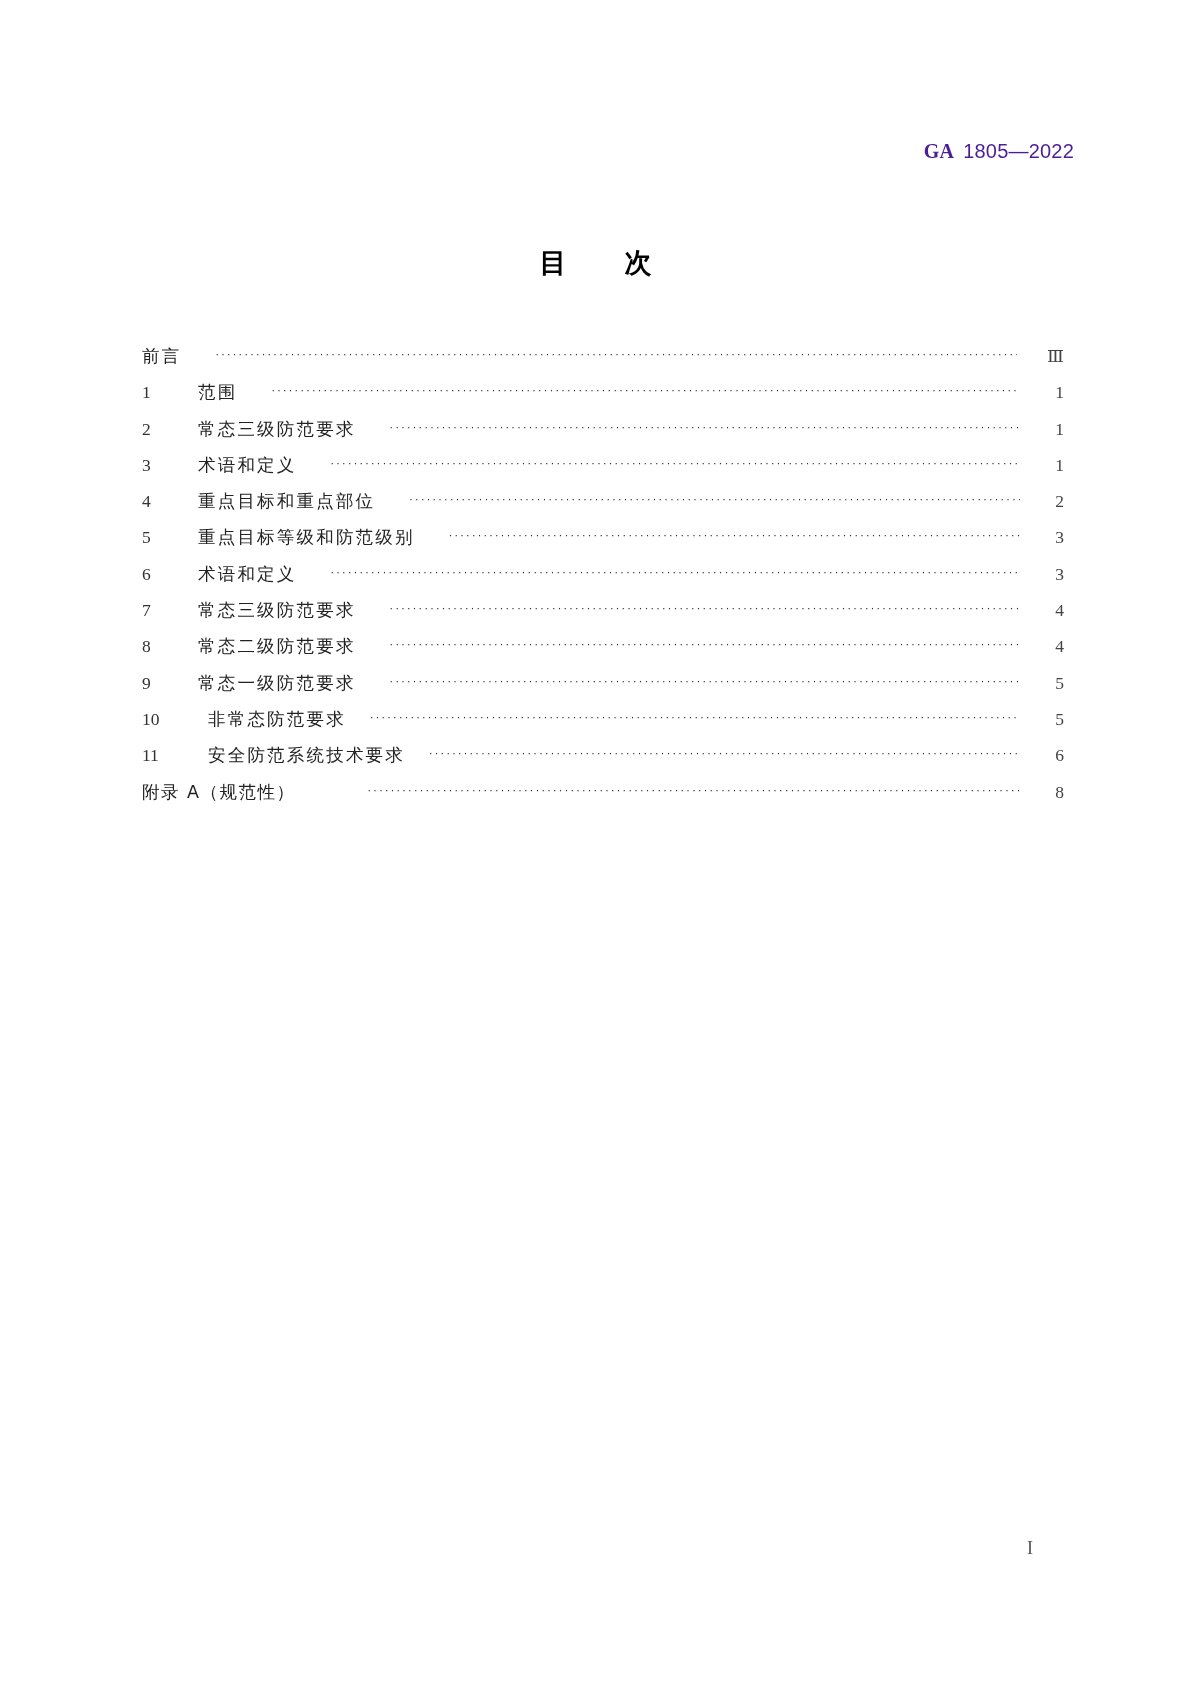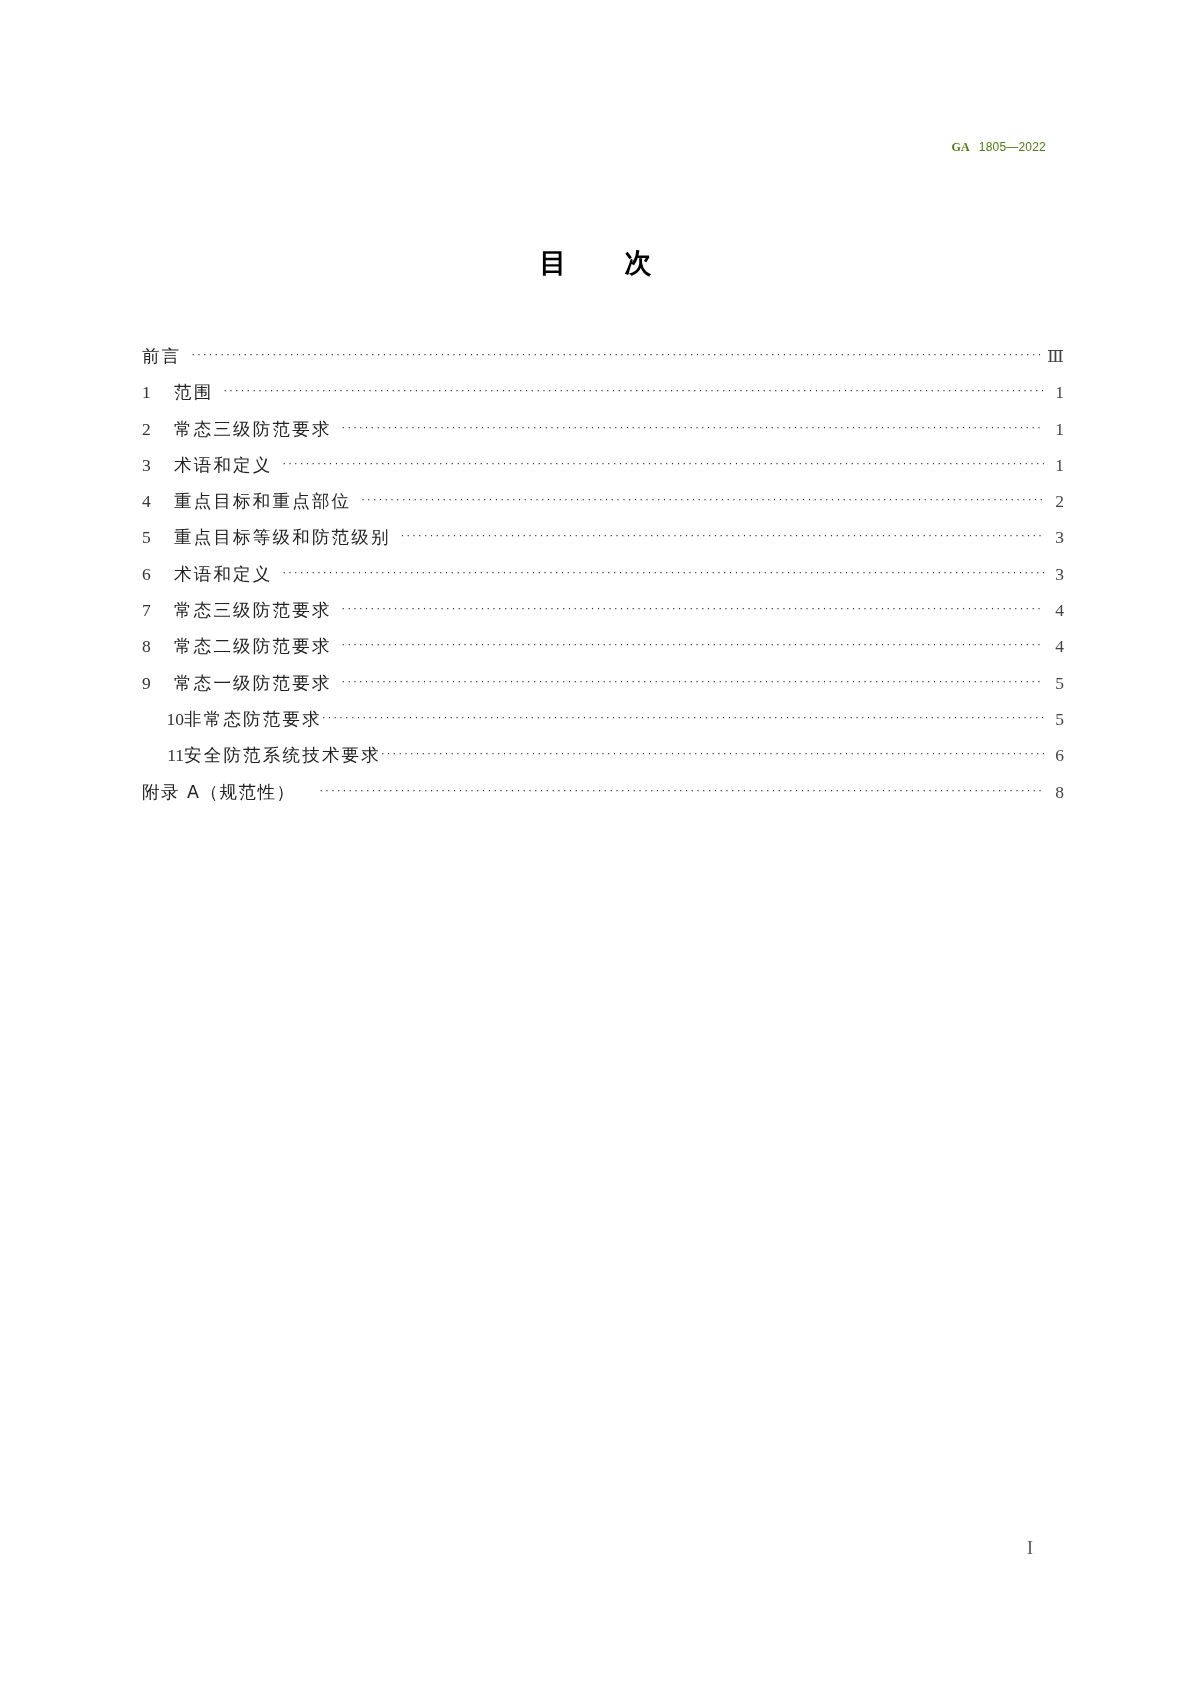--- a/index.html
+++ b/index.html
@@ -11,23 +11,23 @@
       width: 1191px;
       height: 1684px;
       position: relative;
       overflow: hidden;
       color: #222222;
       font-family: "Liberation Serif", "DejaVu Serif", serif;
     }
     .std-code {
       position: absolute;
       top: 140px;
-      right: 145px;
-      font-size: 12px;
-      color: #4d7c0f;
+      right: 117px;
+      font-size: 20px;
+      color: #4c1d95;
       white-space: nowrap;
       letter-spacing: 0.2px;
     }
     .std-code .ga {
       font-family: "Liberation Serif", "DejaVu Serif", serif;
       font-weight: bold;
       margin-right: 9px;
     }
     .std-code .num {
       font-family: "Liberation Sans", "DejaVu Sans", sans-serif;
@@ -56,28 +56,29 @@
     }
     .toc-row {
       display: flex;
       align-items: baseline;
       height: 36.3px;
       font-size: 17.5px;
       line-height: 36px;
       white-space: nowrap;
       color: #2a2a2a;
       cursor: pointer;
+      gap: 24px;
     }
     .toc-num {
       display: inline-block;
       font-family: "Liberation Serif", "DejaVu Serif", serif;
       color: #333333;
     }
     .toc-num.w1 { width: 32px; }
-    .toc-num.w2 { width: 42px; text-align: right; }
+    .toc-num.w2 { width: 42px; }
     .toc-label {
       font-family: "DejaVu Sans", "Liberation Sans", sans-serif;
       letter-spacing: 2.2px;
       color: #222222;
     }
     .toc-label.appendix-prefix {
       letter-spacing: 1.5px;
     }
     .toc-label .app-gap {
       display: inline-block;

